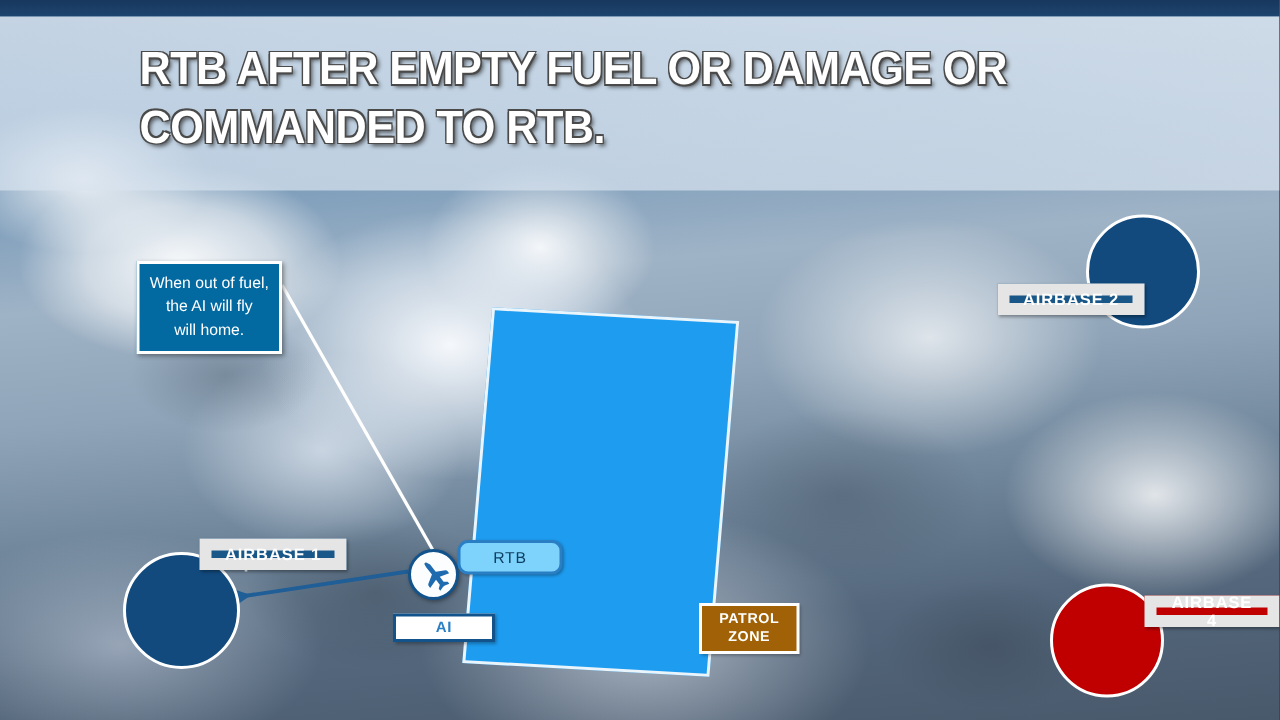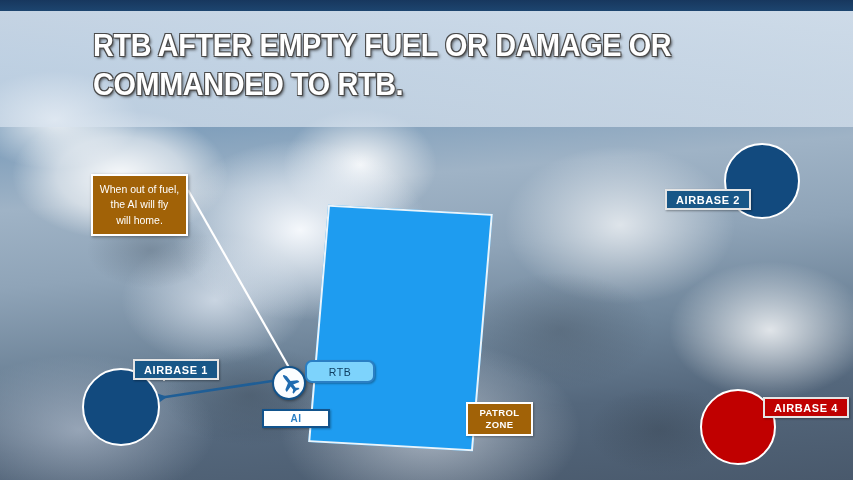--- a/index.html
+++ b/index.html
@@ -78,28 +78,28 @@
   #zone {
     position: absolute; left:318px; top:209px; width:165px; height:238px;
     background: #1e9cf0;
     border: 2px solid #eaf4fb;
     transform: rotate(3.2deg) skewX(-1.6deg);
   }
 
   .airbase-label {
     height: 21px; padding: 0 9px;
     font-size: 11px; letter-spacing: .6px;
-    color:#ffffff; border:2px solid #e5e5e5;
+    color:#ffffff; border:8px solid #e5e5e5;
   }
   .ab-blue { background:#185787; }
   .ab-red  { background:#c00000; }
 
   #callout {
     position:absolute; left:91px; top:174px; width:97px; height:62px;
-    background:#a16207; border:2px solid #ffffff;
+    background:#0369a1; border:2px solid #ffffff;
     display:flex; align-items:center; justify-content:center;
     color:#ffffff; font-size:10.5px; line-height:1.45; text-align:center;
     box-shadow: 1px 1px 3px rgba(0,0,0,.4);
   }
 
   #rtb-label {
     position:absolute; left:305px; top:360px; width:70px; height:23px;
     background:#7dd3fc; border:2px solid #2a7fc4; border-radius:7px;
     display:flex; align-items:center; justify-content:center;
     font-size:10.5px; color:#0f3f62; letter-spacing:.5px;

